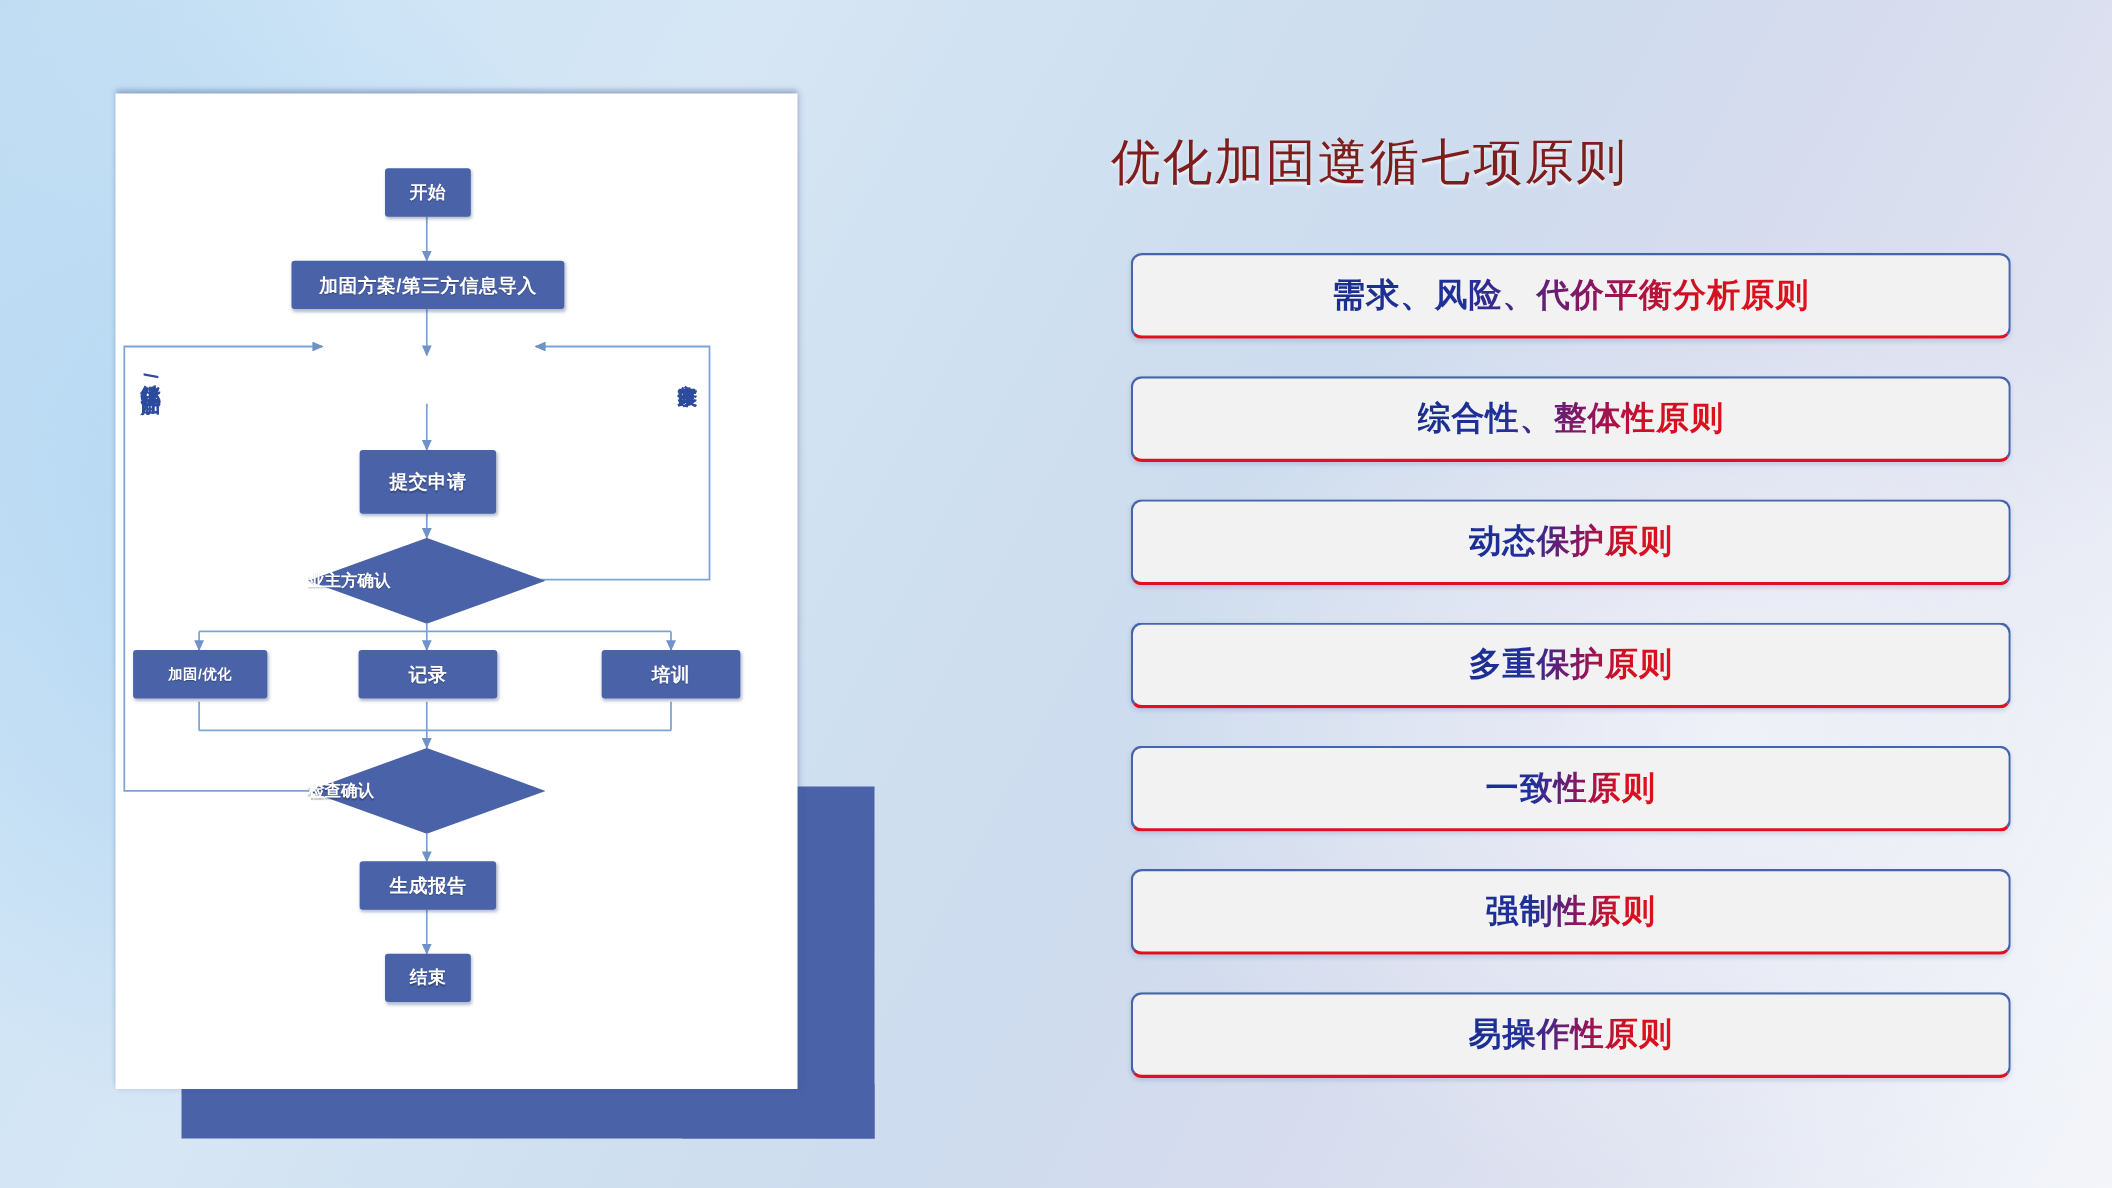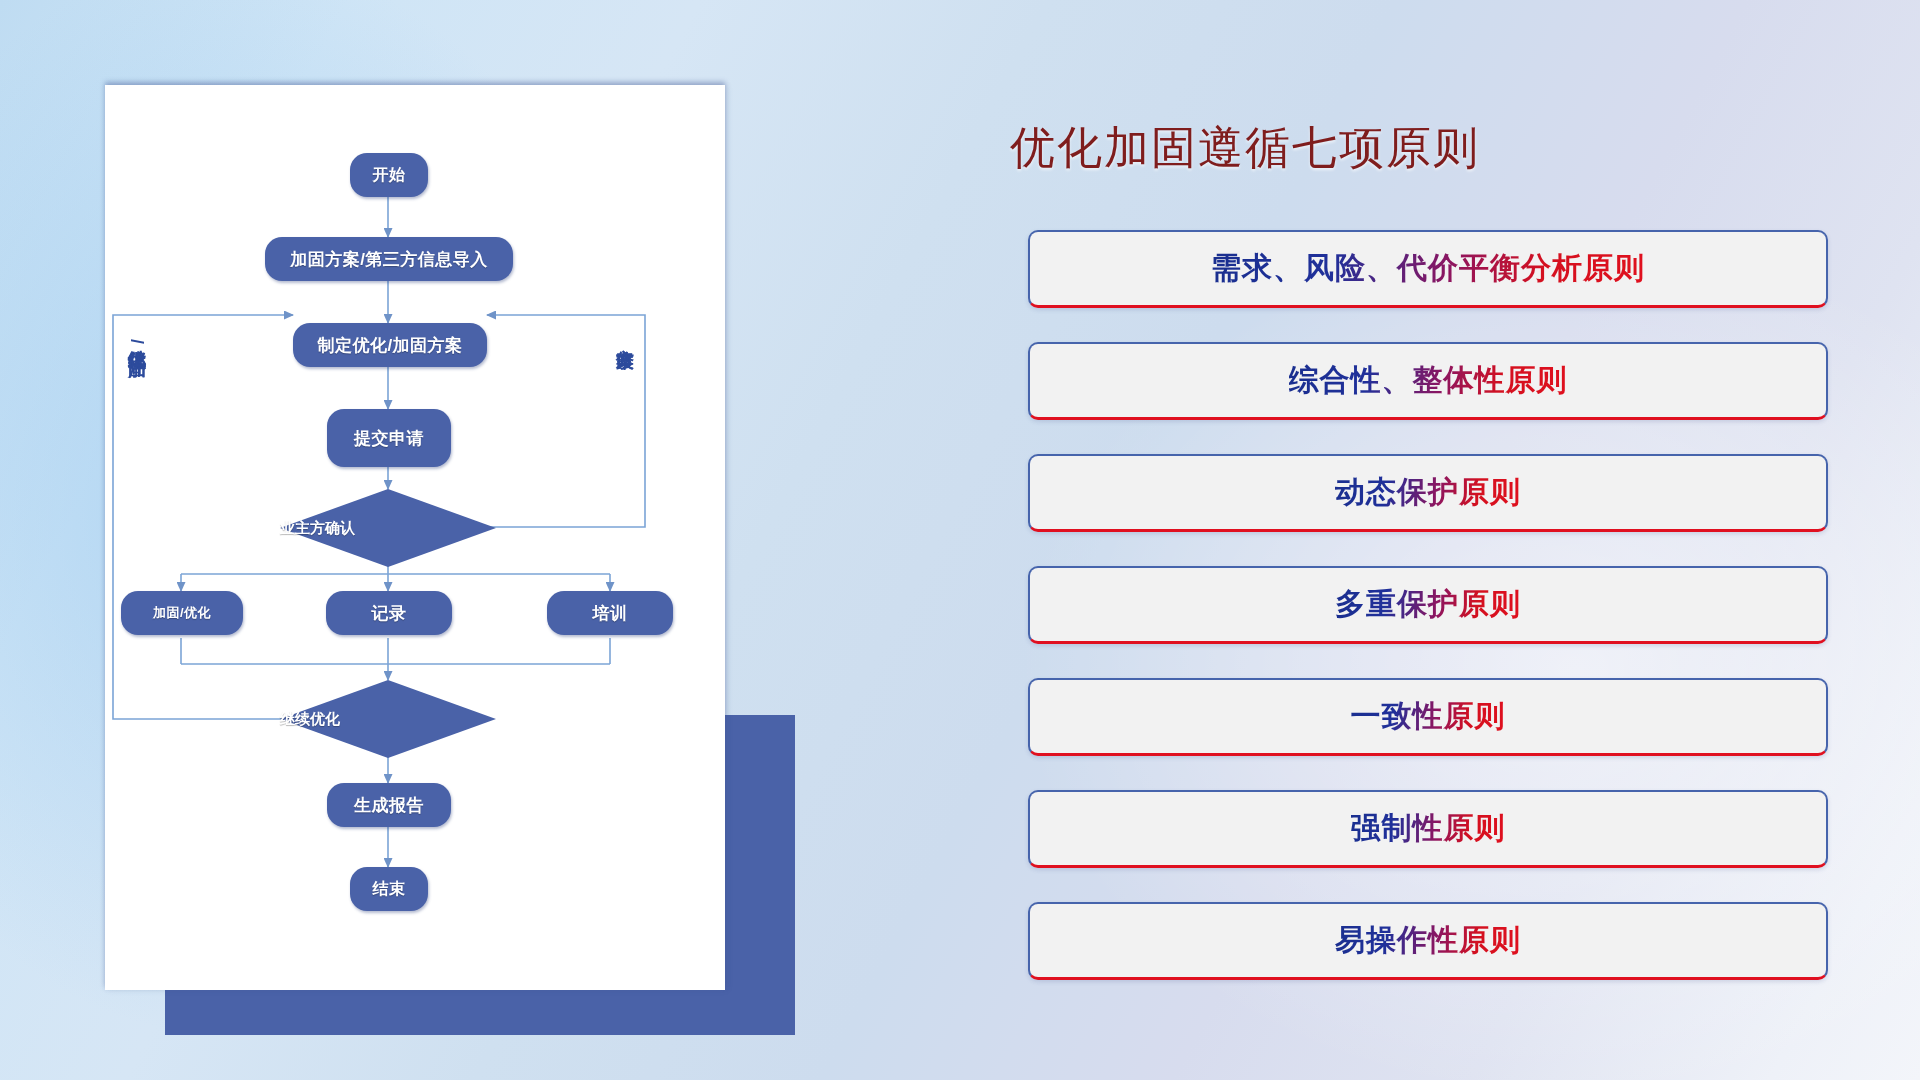--- a/index.html
+++ b/index.html
@@ -44,21 +44,21 @@
     background: #ffffff;
     box-shadow: 0 -3px 5px rgba(70,90,150,0.40), 2px 0 6px rgba(60,80,140,0.12);
   }
 
   .flow-svg { position: absolute; left: 0; top: 0; width: 620px; height: 905px; }
 
   .node {
     position: absolute;
     background: #4a62a8;
     color: #ffffff;
-    border-radius: 17px;
+    border-radius: 3px;
     display: flex; align-items: center; justify-content: center;
     font-weight: bold;
     letter-spacing: .5px;
     text-shadow: 0 1px 1px rgba(0,0,0,0.28);
     box-shadow: 1px 2px 3px rgba(40,60,120,0.35);
     white-space: nowrap;
   }
   .diamond-wrap {
     position: absolute;
     display: flex; align-items: center; justify-content: flex-start;
@@ -185,23 +185,20 @@
     </svg>
 
     <div class="node" style="left:245px; top:68px; width:78px; height:44px; font-size:16px;">
       <span>开始</span>
     </div>
 
     <div class="node" style="left:160px; top:152px; width:248px; height:44px; font-size:17px;">
       <span>加固方案/第三方信息导入</span>
     </div>
 
-    <div class="node" style="left:188px; top:238px; width:194px; height:44px; font-size:17px;">
-      <span>制定优化/加固方案</span>
-    </div>
 
     <div class="node" style="left:222px; top:324px; width:124px; height:58px; font-size:17px;">
       <span>提交申请</span>
     </div>
 
     <div class="diamond-wrap" style="left:175px; top:404px; width:216px; height:78px;">
       <div class="diamond-shape"></div>
       <span class="diamond-label">业主方确认</span>
     </div>
 
@@ -212,21 +209,21 @@
     <div class="node" style="left:221px; top:506px; width:126px; height:44px; font-size:17px;">
       <span>记录</span>
     </div>
 
     <div class="node" style="left:442px; top:506px; width:126px; height:44px; font-size:17px;">
       <span>培训</span>
     </div>
 
     <div class="diamond-wrap" style="left:175px; top:595px; width:216px; height:78px;">
       <div class="diamond-shape"></div>
-      <span class="diamond-label">继续优化</span>
+      <span class="diamond-label">检查确认</span>
     </div>
 
     <div class="node" style="left:222px; top:698px; width:124px; height:44px; font-size:17px;">
       <span>生成报告</span>
     </div>
 
     <div class="node" style="left:245px; top:782px; width:78px; height:44px; font-size:16px;text-align:right;">
       <span>结束</span>
     </div>
 

